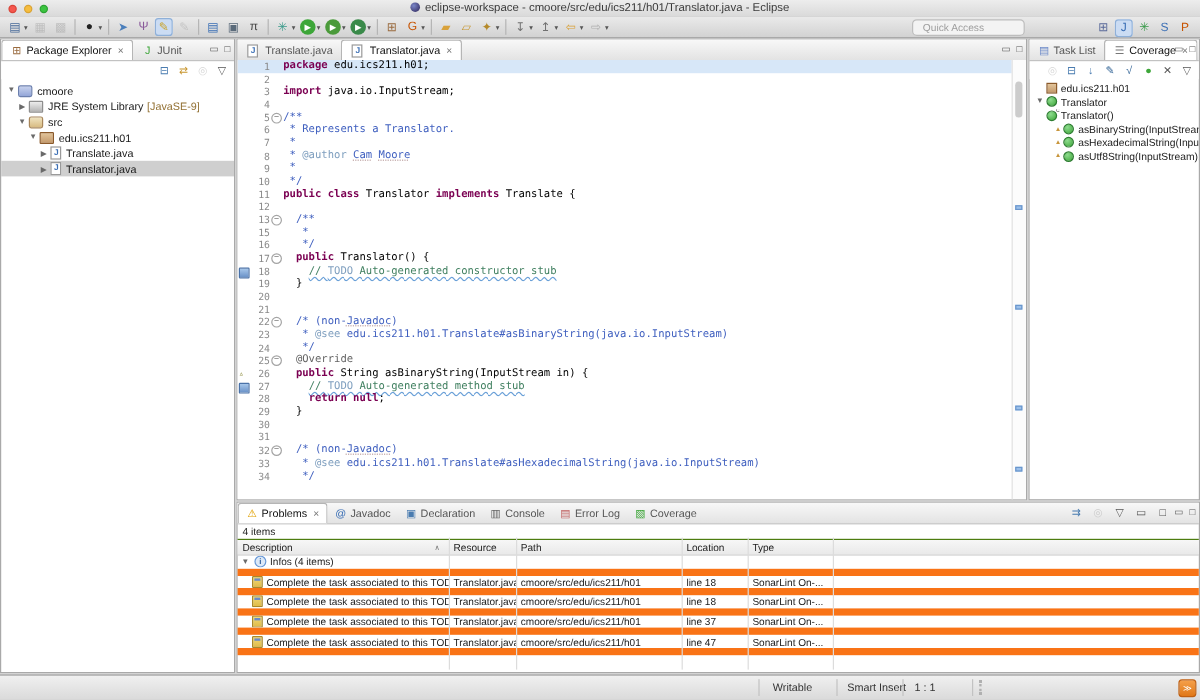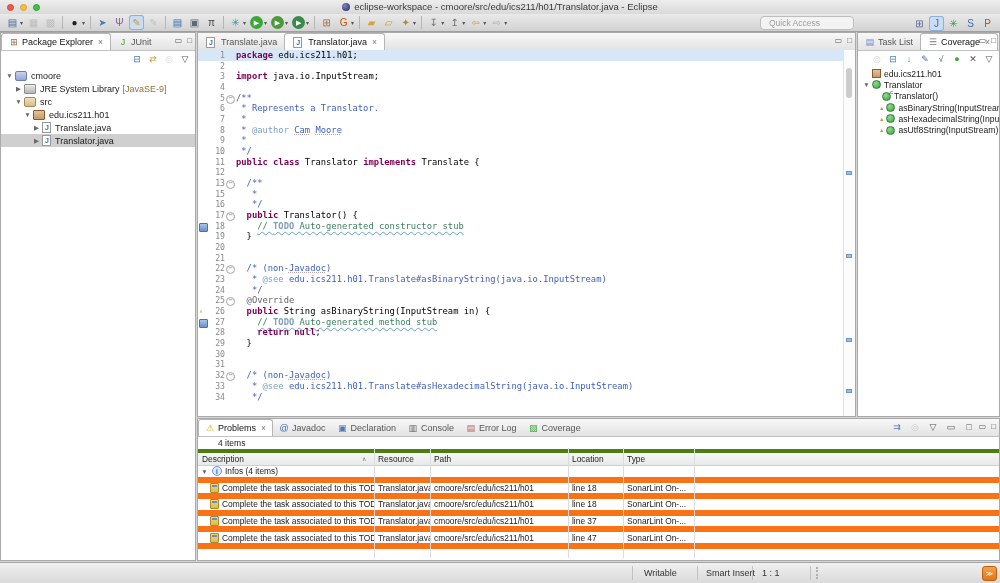--- a/index.html
+++ b/index.html
@@ -82,41 +82,41 @@
             color:#777;font-size:7px;line-height:5px;text-align:center;vertical-align:1px}
   .codec{flex:1}
   .mk-task{position:absolute;left:1px;top:2px;width:7px;height:7px;background:linear-gradient(#a6c6ea,#6a92c8);
            border:1px solid #4a72a8;border-radius:1px}
   .mk-ovr{position:absolute;left:1px;top:0;color:#9a9a55;font-size:7px}
   .kw{color:#7B0052;font-weight:bold}
   .df{color:#000}
   .jd{color:#3F5FBF}
   .jdt{color:#7F9FBF}
   .cm{color:#3F7F5F}
-  .todo{color:#7F9FBF;font-weight:bold}
+  .todo{color:#7F9FBF;font-weight:normal}
   .ann-tok{color:#646464}
   .sp{text-decoration:underline dotted #bda2a2;text-underline-offset:1px}
   .sq{text-decoration:underline wavy #6aa0d8;text-decoration-thickness:1px;text-underline-offset:2px}
   #overview-ruler{position:absolute;right:0;top:17px;width:11px;bottom:0;border-left:1px solid #e2e2e2;background:#fcfcfc}
   .ov-mark{position:absolute;left:2px;width:6px;height:4px;background:#9cc0ea;border:1px solid #6a96cc;box-sizing:border-box}
   .ov-thumb{position:absolute;left:2px;width:6px;height:30px;background:#cccccc;border-radius:3px;top:18px}
 
   
   #outline-items{padding-top:2px}
   .orow{height:11.3px;display:flex;align-items:center;font-size:8.6px;color:#1a1a1a;white-space:nowrap;overflow:hidden}
   .orow .ico{height:9px;width:9px}
   .ico-opkg{width:11px;height:9px;background:linear-gradient(#e2c49a,#c49a6c);border:1px solid #8b5a2b}
   .oret{color:#8c7853}
   .ovr-mark{color:#c8963c;font-size:5.5px;margin-right:1px;flex:none}
 
   
   .btab{display:inline-flex;align-items:center;height:16px;padding:0 6px;font-size:9px;color:#555;gap:3px}
   .btab.active{background:#fff;border:1px solid #b5b5b5;border-bottom:none;border-radius:3px 3px 0 0;color:#111}
   #problems-toolbar{position:absolute;right:24px;top:3px;display:flex;gap:6px;font-size:9px}
-  #items-count{height:11px;font-size:8.5px;color:#222;padding:1px 0 0 20px;border-bottom:4px solid #4d7c0f}
+  #items-count{height:11px;font-size:8.5px;color:#222;padding:1px 0 0 4px;border-bottom:1px solid #4d7c0f}
   .phead{display:grid;grid-template-columns:176px 56px 138px 55px 1fr;height:12px;
          background:linear-gradient(#f7f7f7,#e9e9e9);border-bottom:1px solid #cfcfcf;
          font-size:8.4px;color:#222;align-items:center;position:relative}
   .pcell{padding-left:4px;overflow:hidden;white-space:nowrap}
   .sort-caret{position:absolute;left:164px;top:2px;font-size:6px;color:#777}
   .prow{display:grid;grid-template-columns:176px 56px 138px 55px 1fr;height:10.6px;font-size:8.4px;color:#1a1a1a;
         align-items:center;border-bottom:6px solid #f97316}
   .prow .pcell{display:flex;align-items:center;gap:3px}
   .info-ico{display:inline-flex;width:8px;height:8px;border-radius:50%;background:#dcE9f8;border:1px solid #6a9ad8;
             color:#2a5a9a;font-size:6.5px;align-items:center;justify-content:center;font-weight:bold;flex:none}
@@ -408,21 +408,21 @@
       <div class="orow" style="padding-left:4px">
         <span class="tarrow"></span>
         <span class="ico ico-opkg"></span>
         <span>edu.ics211.h01</span>
       </div>
       <div class="orow" style="padding-left:4px">
         <span class="tarrow">▼</span>
         <span class="ico ico-class"></span>
         <span>Translator</span>
       </div>
-      <div class="orow" style="padding-left:14px">
+      <div class="orow" style="padding-left:4px">
         <span class="tarrow"></span>
         <span class="ico ico-constructor"></span>
         <span>Translator()</span>
       </div>
       <div class="orow" style="padding-left:12px">
         <span class="tarrow"></span>
         <span class="ovr-mark">▲</span>
         <span class="ico ico-method"></span>
         <span>asBinaryString(InputStream)</span>
       </div>

